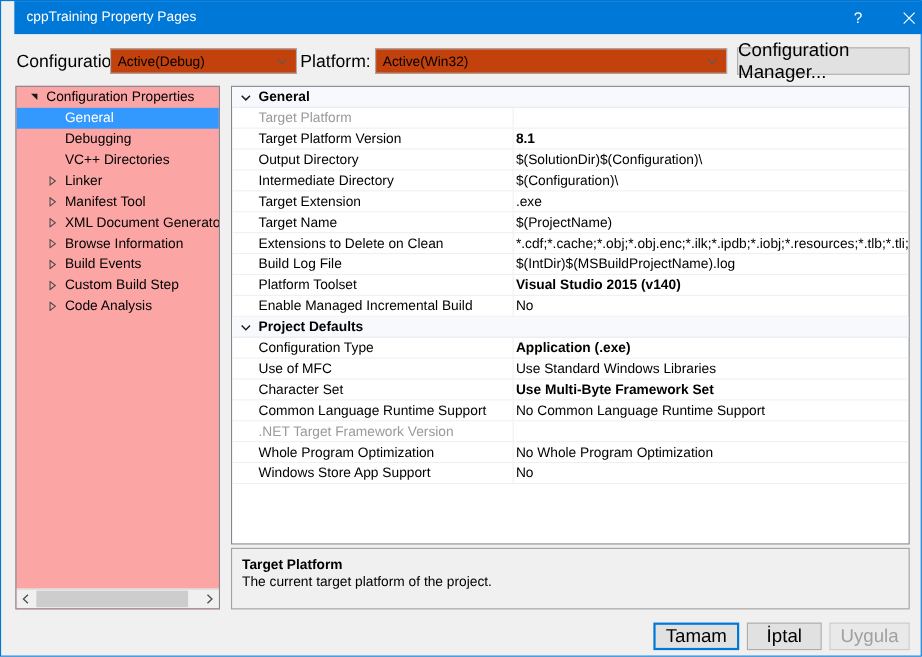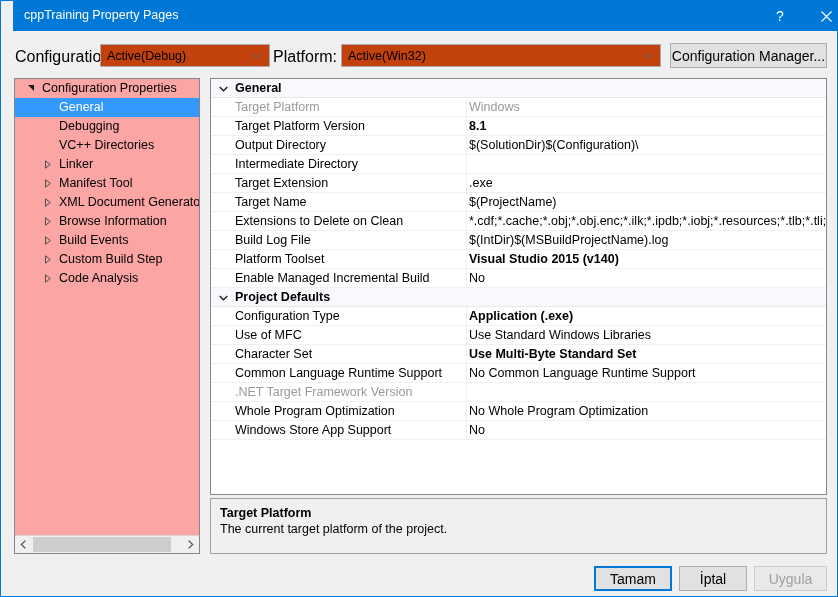--- a/index.html
+++ b/index.html
@@ -75,21 +75,21 @@
     position: absolute; right: 8px; top: 50%;
     transform: translateY(-50%);
     width: 9px; height: 6px;
     display: block;
   }
 
   .btn {
     position: absolute;
     background: #e1e1e1;
     border: 1px solid #adadad;
-    font-size: 14px;
+    font-size: 17px;
     color: #000;
     display: flex; align-items: center; justify-content: center;
     cursor: default;
     user-select: none;
     font-family: "Liberation Sans", sans-serif;
   }
   .btn-cfgmgr {
     left: 669px; top: 42px; width: 157px; height: 25px;
   }
 
@@ -395,35 +395,35 @@
           <span class="sec-chev">
             <svg width="9" height="6" viewBox="0 0 9 6">
               <path d="M0.7 1 L4.5 4.8 L8.3 1" fill="none" stroke="#1a1a1a" stroke-width="1.3"></path>
             </svg>
           </span>
           <span class="sec-name">General</span>
         </div>
         <div class="prow dim">
           <span class="col-div"></span>
           <span class="pname">Target Platform</span>
-          <span class="pvalue">Windows</span>
         </div>
         <div class="prow">
           <span class="col-div"></span>
           <span class="pname">Target Platform Version</span>
           <span class="pvalue bold">8.1</span>
         </div>
         <div class="prow">
           <span class="col-div"></span>
           <span class="pname">Output Directory</span>
           <span class="pvalue">$(SolutionDir)$(Configuration)\</span>
         </div>
         <div class="prow">
           <span class="col-div"></span>
           <span class="pname">Intermediate Directory</span>
+          <span class="pvalue">$(Configuration)\</span>
         </div>
         <div class="prow">
           <span class="col-div"></span>
           <span class="pname">Target Extension</span>
           <span class="pvalue">.exe</span>
         </div>
         <div class="prow">
           <span class="col-div"></span>
           <span class="pname">Target Name</span>
           <span class="pvalue">$(ProjectName)</span>
@@ -462,21 +462,21 @@
           <span class="pvalue bold">Application (.exe)</span>
         </div>
         <div class="prow">
           <span class="col-div"></span>
           <span class="pname">Use of MFC</span>
           <span class="pvalue">Use Standard Windows Libraries</span>
         </div>
         <div class="prow">
           <span class="col-div"></span>
           <span class="pname">Character Set</span>
-          <span class="pvalue bold">Use Multi-Byte Standard Set</span>
+          <span class="pvalue bold">Use Multi-Byte Framework Set</span>
         </div>
         <div class="prow">
           <span class="col-div"></span>
           <span class="pname">Common Language Runtime Support</span>
           <span class="pvalue">No Common Language Runtime Support</span>
         </div>
         <div class="prow dim">
           <span class="col-div"></span>
           <span class="pname">.NET Target Framework Version</span>
           <span class="pvalue"></span>

